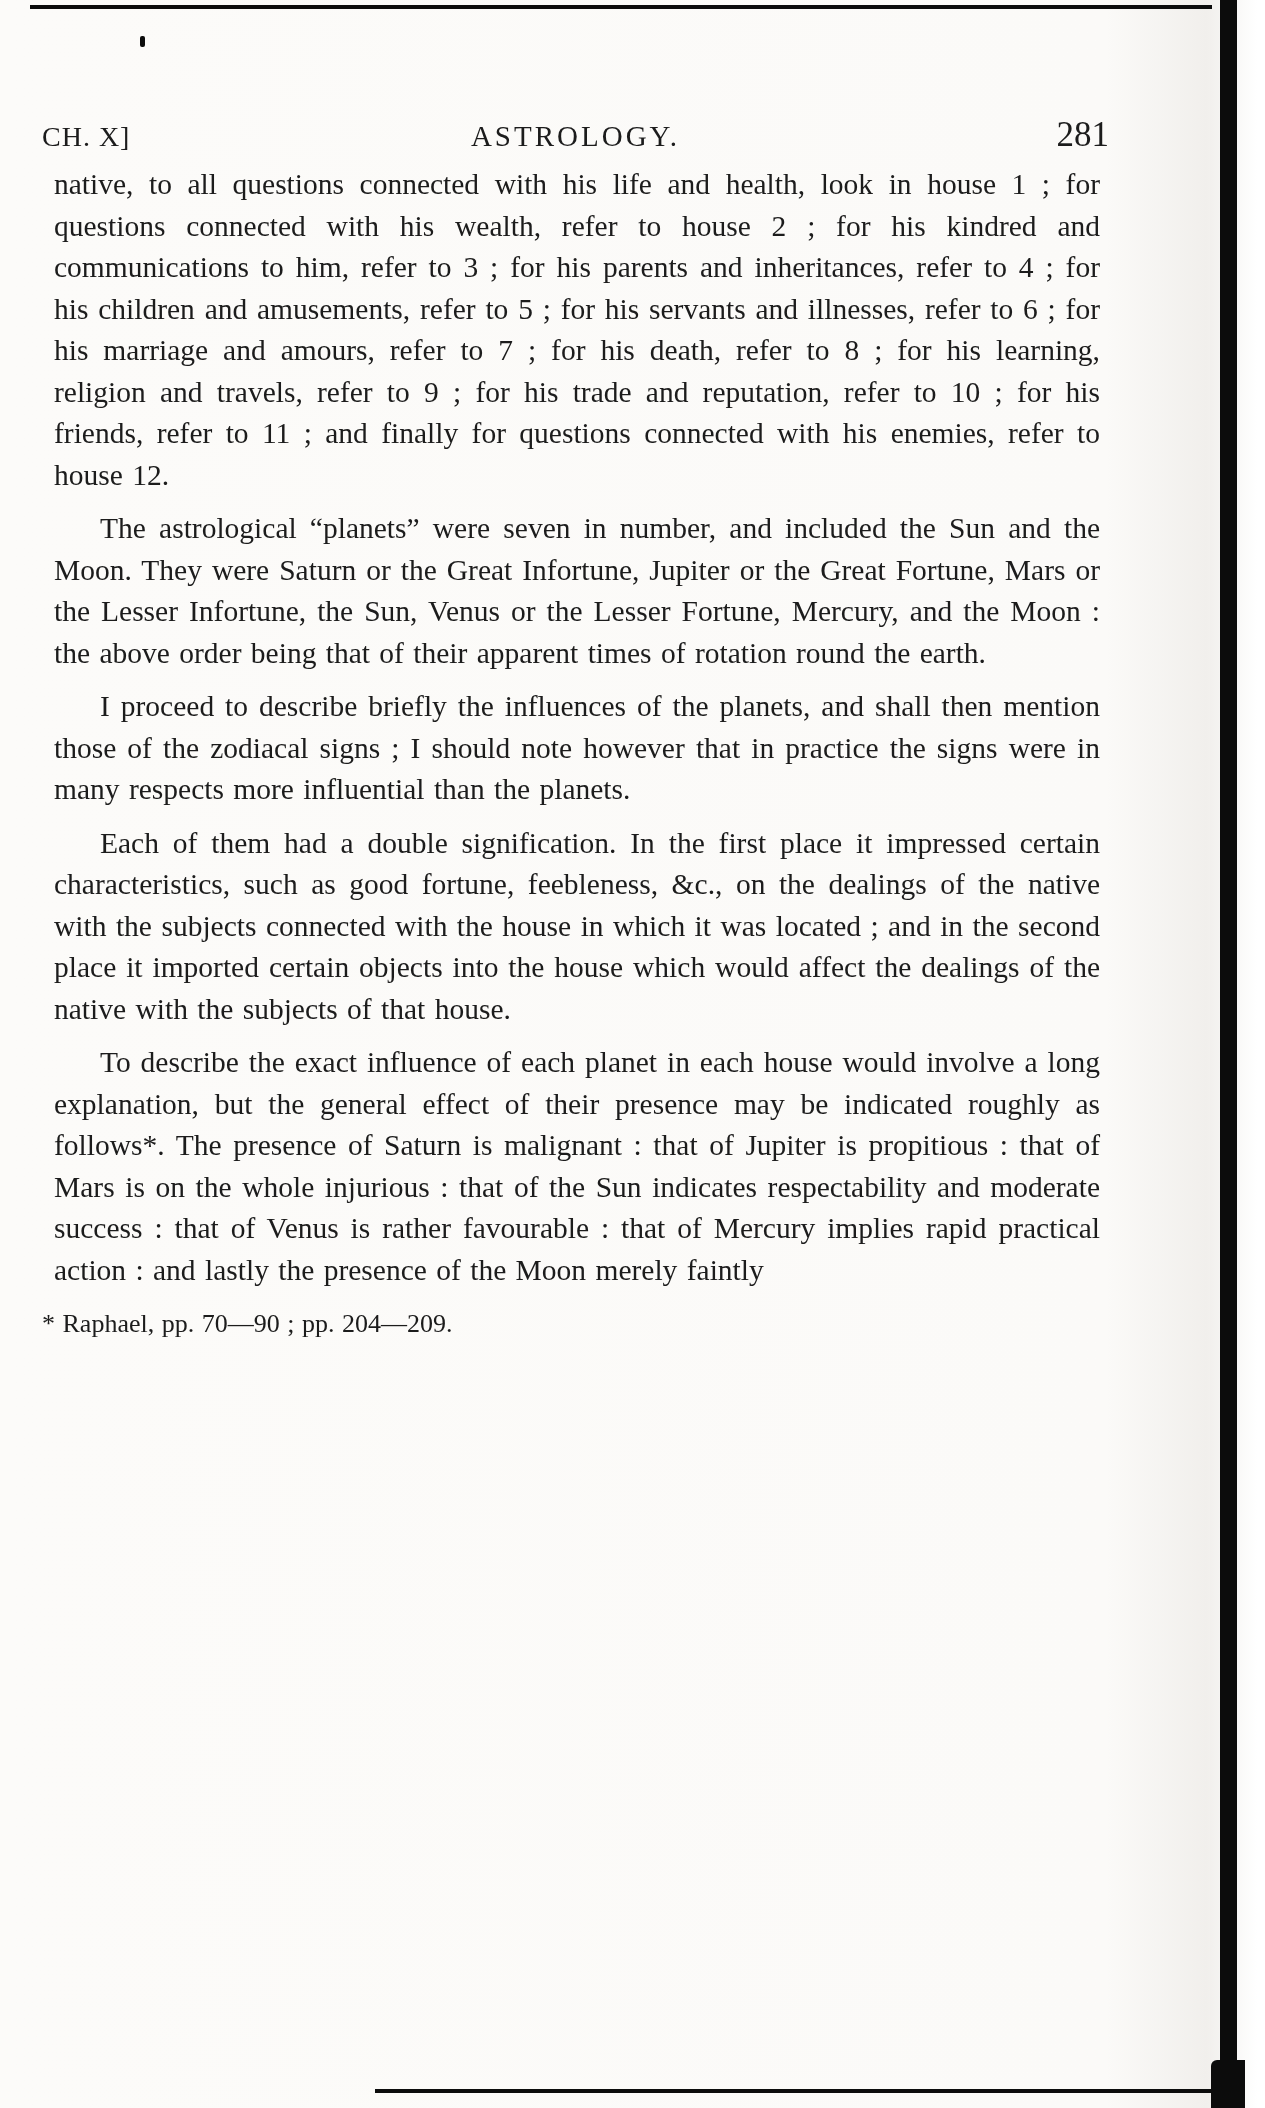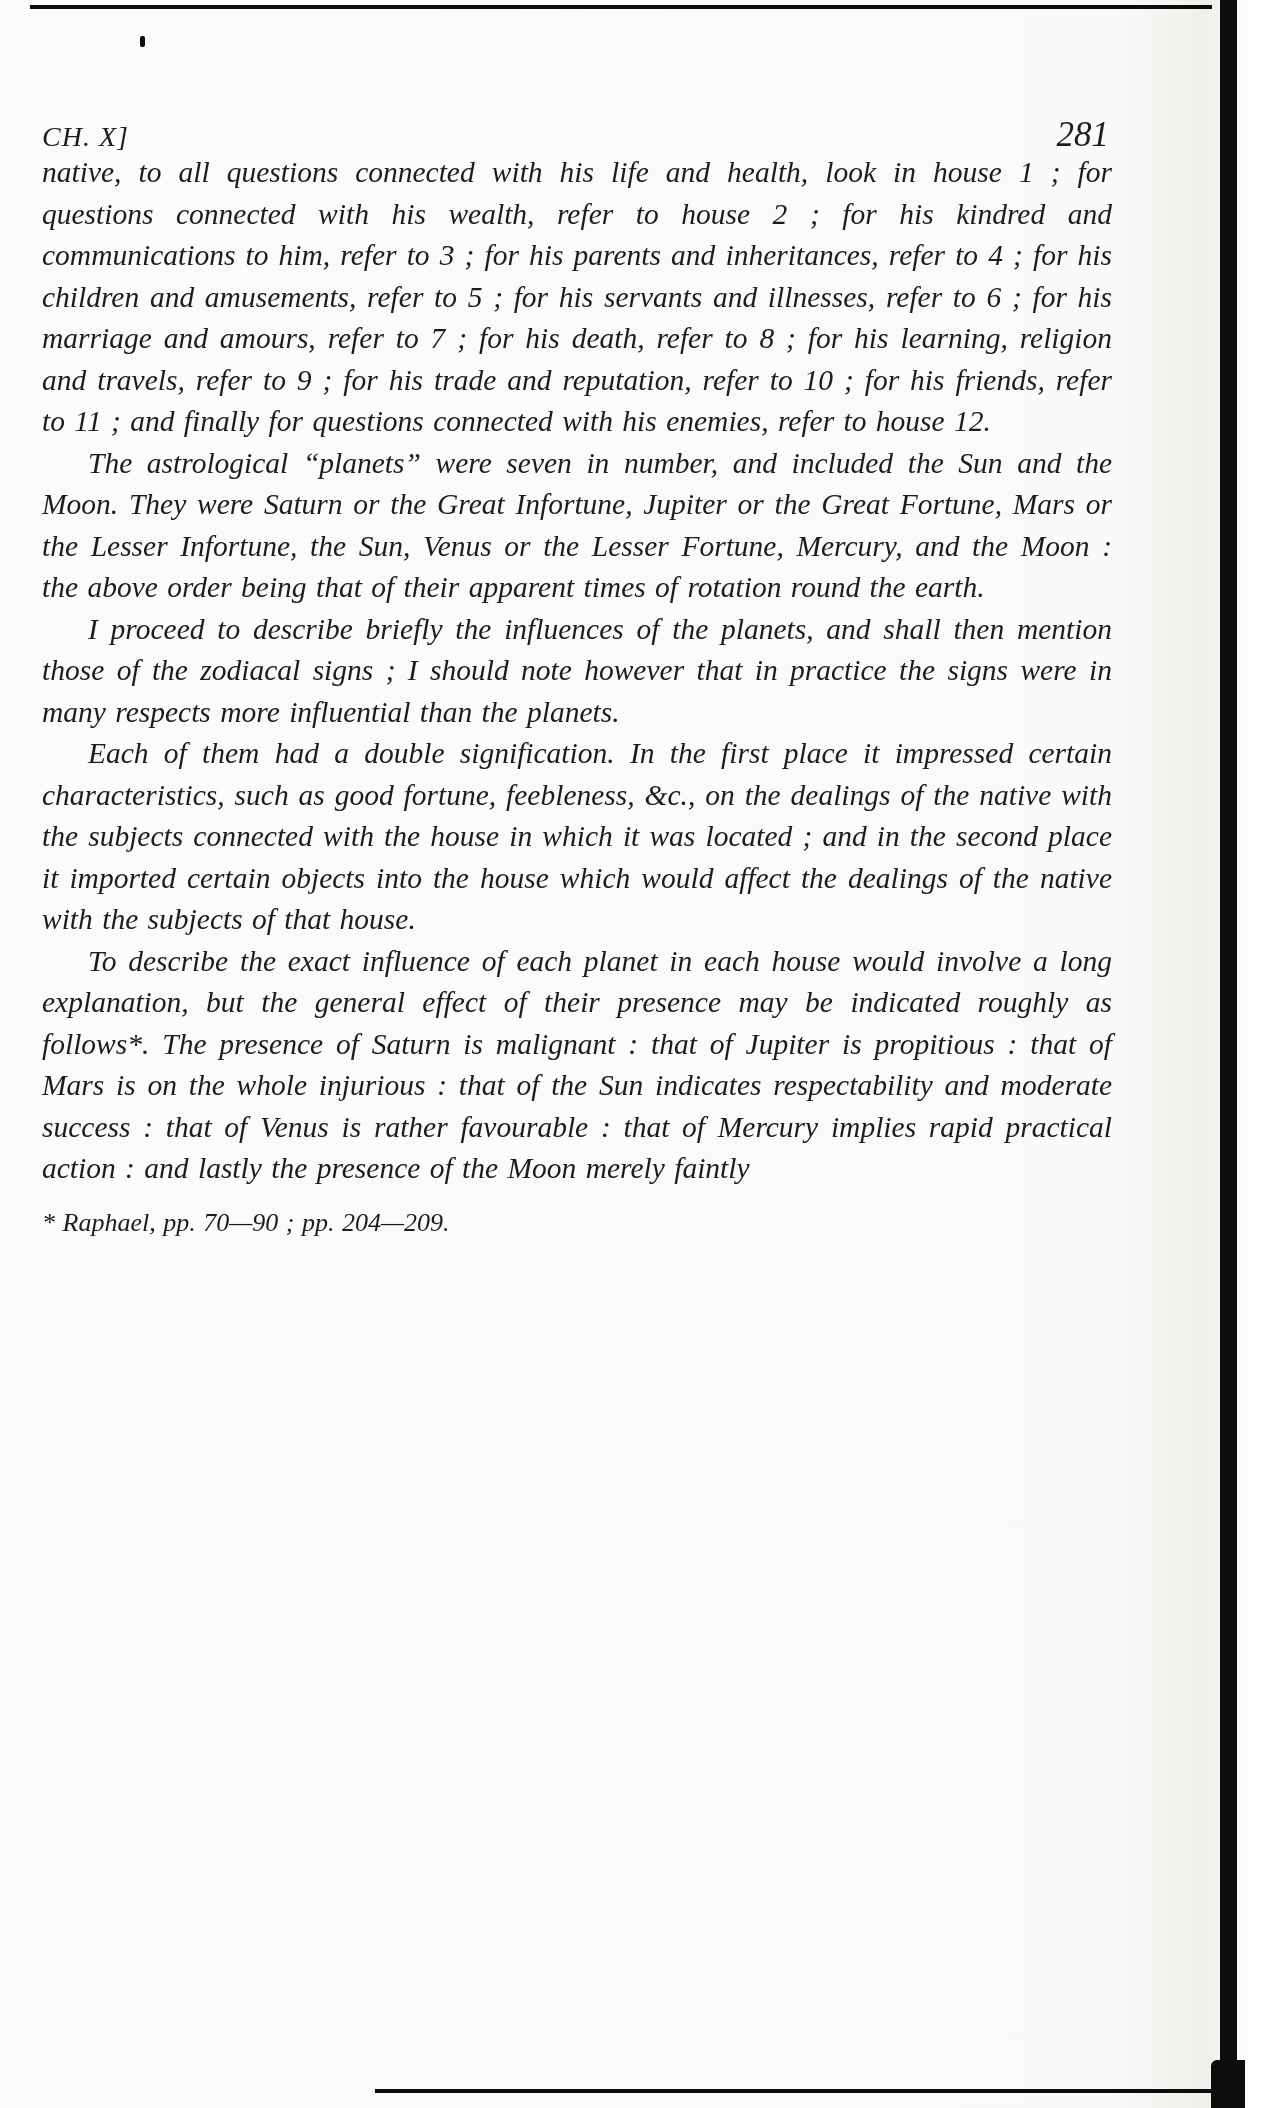--- a/index.html
+++ b/index.html
@@ -9,21 +9,20 @@
   }
   .page {
     position: relative;
     width: 1257px;
     height: 2108px;
     background: linear-gradient(90deg, #fcfbf9 0%, #fbfaf8 88%, #f1efec 96%, #ffffff 100%);
     font-family: "Liberation Serif", "DejaVu Serif", serif;
     color: #1c1c1c;
     overflow: hidden;
     box-sizing: border-box;
-    font-style: italic;
   }
 
   
   .artifact { position: absolute; background: #0c0c0c; }
   .top-rule    { top: 5px; left: 30px; width: 1182px; height: 4px; }
   .speck       { top: 36px; left: 140px; width: 5px; height: 11px; border-radius: 2px; }
   .binding-bar { top: 0; right: 20px; width: 17px; height: 2108px; }
   .bottom-rule { bottom: 15px; left: 375px; width: 838px; height: 4px; }
   .corner-blob { bottom: 0; right: 12px; width: 34px; height: 48px; border-radius: 6px 0 0 0; }
 
@@ -60,21 +59,21 @@
     position: absolute;
     top: 152px;
     left: 42px;
     right: 145px;
     font-size: 29.5px;
     line-height: 41.5px;
     text-align: justify;
     word-spacing: 2px;
   }
   .para {
-    margin: 0;
+    margin: 12px;
     text-indent: 46px;
   }
   .para.no-indent { text-indent: 0; }
 
   .footnote {
     margin: 12px 0 0 0;
     font-size: 26px;
     text-align: left;
     text-indent: 0;
     word-spacing: 1px;
@@ -86,20 +85,21 @@
 <div class="page">
 
   <div class="artifact top-rule"></div>
   <div class="artifact speck"></div>
   <div class="artifact binding-bar"></div>
   <div class="artifact bottom-rule"></div>
   <div class="artifact corner-blob"></div>
 
   <header class="page-header">
     <span class="chapter">CH. X]</span>
+    <span class="running-title">ASTROLOGY.</span>
     <span class="pageno">281</span>
   </header>
 
   <main class="body-text">
     <p class="para no-indent">native, to all questions connected with his life and health, look in house 1 ; for questions connected with his wealth, refer to house 2 ; for his kindred and communications to him, refer to 3 ; for his parents and inheritances, refer to 4 ; for his children and amusements, refer to 5 ; for his servants and illnesses, refer to 6 ; for his marriage and amours, refer to 7 ; for his death, refer to 8 ; for his learning, religion and travels, refer to 9 ; for his trade and reputation, refer to 10 ; for his friends, refer to 11 ; and finally for questions connected with his enemies, refer to house 12.</p>
     <p class="para">The astrological “planets” were seven in number, and included the Sun and the Moon.  They were Saturn or the Great Infortune, Jupiter or the Great Fortune, Mars or the Lesser Infortune, the Sun, Venus or the Lesser Fortune, Mercury, and the Moon : the above order being that of their apparent times of rotation round the earth.</p>
     <p class="para">I proceed to describe briefly the influences of the planets, and shall then mention those of the zodiacal signs ; I should note however that in practice the signs were in many respects more influential than the planets.</p>
     <p class="para">Each of them had a double signification.  In the first place it impressed certain characteristics, such as good fortune, feebleness, &amp;c., on the dealings of the native with the subjects connected with the house in which it was located ; and in the second place it imported certain objects into the house which would affect the dealings of the native with the subjects of that house.</p>
     <p class="para">To describe the exact influence of each planet in each house would involve a long explanation, but the general effect of their presence may be indicated roughly as follows*.  The presence of Saturn is malignant : that of Jupiter is propitious : that of Mars is on the whole injurious : that of the Sun indicates respectability and moderate success : that of Venus is rather favourable : that of Mercury implies rapid practical action : and lastly the presence of the Moon merely faintly</p>
     <p class="footnote">* Raphael, pp. 70—90 ; pp. 204—209.</p>

